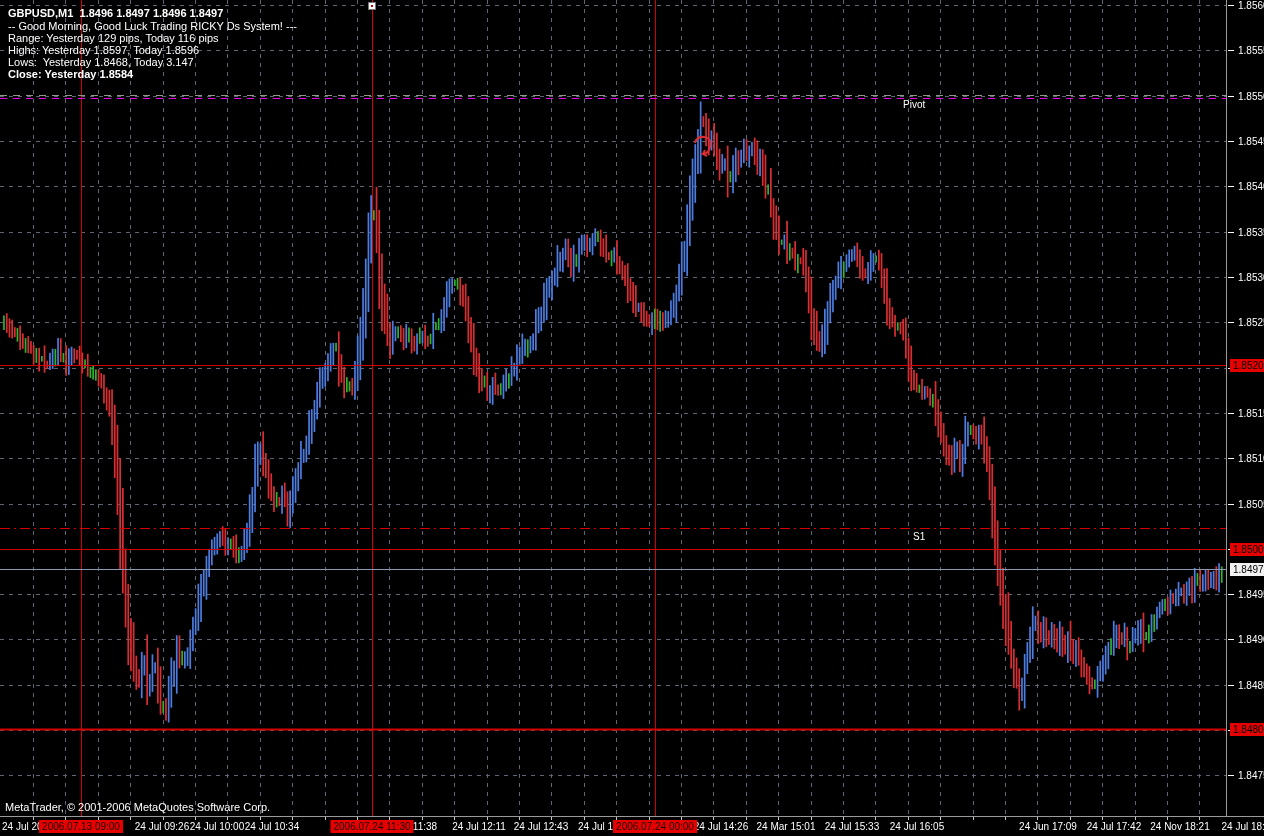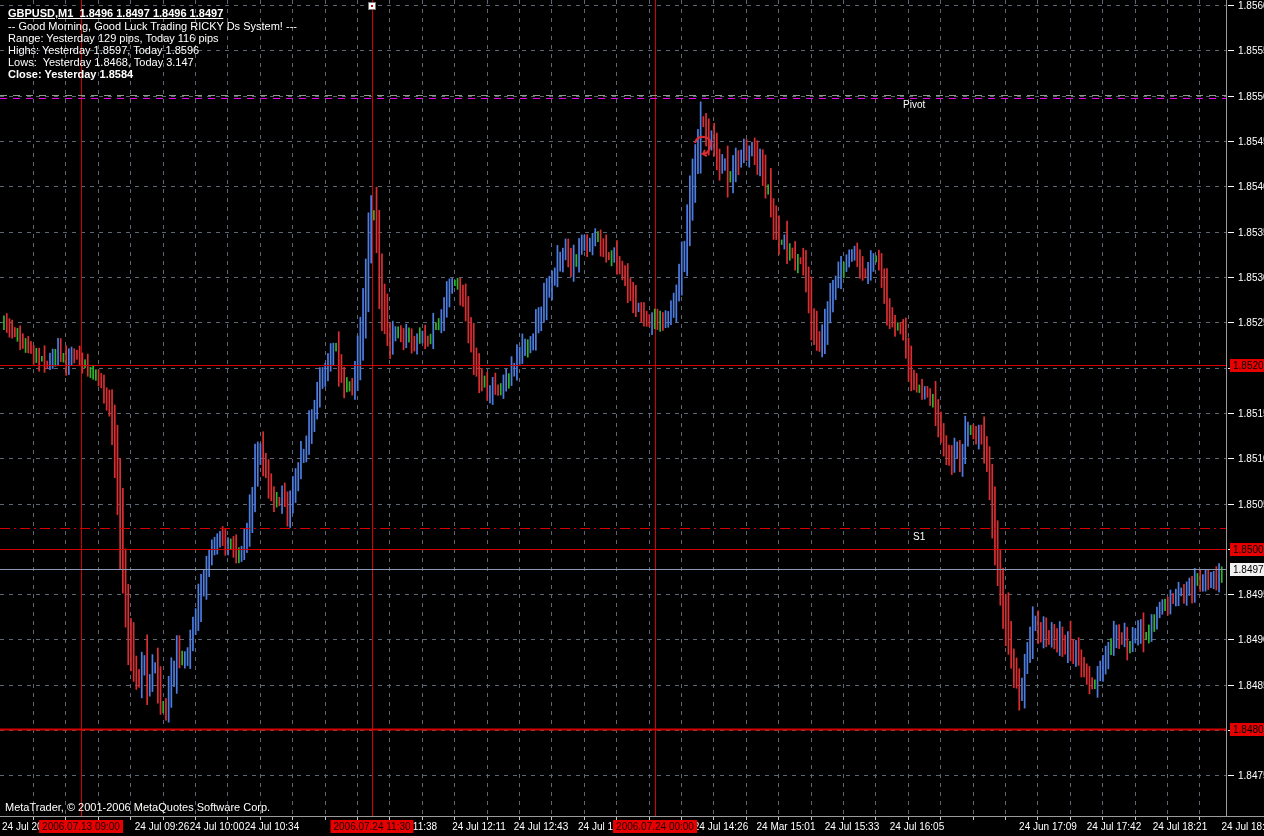--- a/index.html
+++ b/index.html
@@ -638,28 +638,28 @@
       <div class="t-label" style="left: 479px;">24 Jul 12:11</div>
       <div class="t-label" style="left: 541px;">24 Jul 12:43</div>
       <div class="t-label left" style="left: 578px;">24 Jul 13:</div>
       <div class="t-label" style="left: 721px;">24 Jul 14:26</div>
       <div class="t-label" style="left: 786px;">24 Mar 15:01</div>
       <div class="t-label" style="left: 852px;">24 Jul 15:33</div>
       <div class="t-label" style="left: 917px;">24 Jul 16:05</div>
       <div class="t-label" style="left: 983px; margin-top: 32px;">24 Jul 16:37</div>
       <div class="t-label" style="left: 1048px;">24 Jun 17:09</div>
       <div class="t-label" style="left: 1114px;">24 Jul 17:42</div>
-      <div class="t-label" style="left: 1180px;">24 Jul 18:21</div>
+      <div class="t-label" style="left: 1180px;">24 Nov 18:21</div>
       <div class="t-label" style="left: 1246px;">24 Jul 18:5</div>
       <div class="t-box" style="left: 81px;">2006.07.13 09:00</div>
       <div class="t-box" style="left: 372px;">2006.07.24 11:30</div>
       <div class="t-box" style="left: 655px;">2006.07.24 00:00</div>
     </div>
 
-  <div class="overlay-text" style="left:8px;top:7px;font-weight:bold;text-decoration:underline;">GBPUSD,M1  1.8496 1.8497 1.8496 1.8497</div>
+  <div class="overlay-text" style="left:8px;top:7px;font-weight:bold;">GBPUSD,M1  1.8496 1.8497 1.8496 1.8497</div>
   <div class="overlay-text" style="left:8px;top:20px;">-- Good Morning, Good Luck Trading RICKY Ds System! ---</div>
   <div class="overlay-text" style="left:8px;top:32px;">Range: Yesterday 129 pips, Today 116 pips</div>
   <div class="overlay-text" style="left:8px;top:44px;">Highs: Yesterday 1.8597, Today 1.8596</div>
   <div class="overlay-text" style="left:8px;top:56px;">Lows:  Yesterday 1.8468, Today 3.147</div>
   <div class="overlay-text" style="left:8px;top:68px;font-weight:bold;">Close: Yesterday 1.8584</div>
 
   <div class="line-tag" style="left:903px;top:99px;">Pivot</div>
   <div class="line-tag" style="left:913px;top:531px;">S1</div>
 
   <div class="overlay-text" style="left:5px;top:801px;">MetaTrader, © 2001-2006 MetaQuotes Software Corp.</div>

